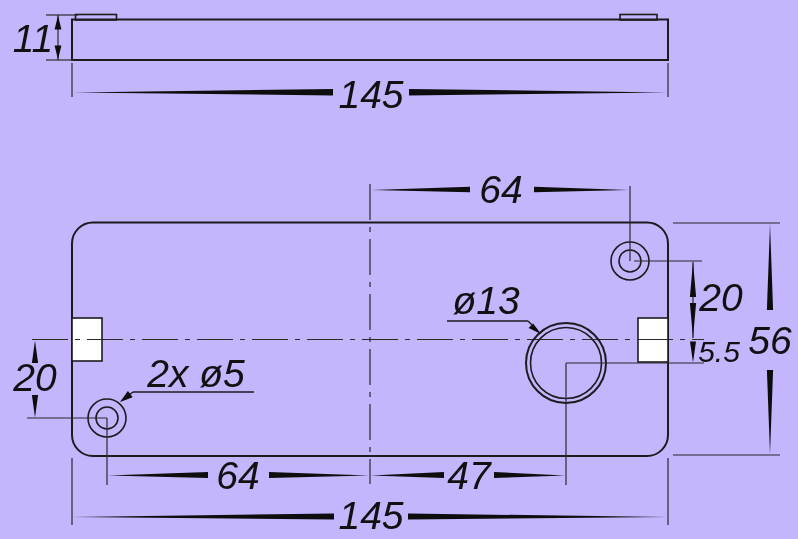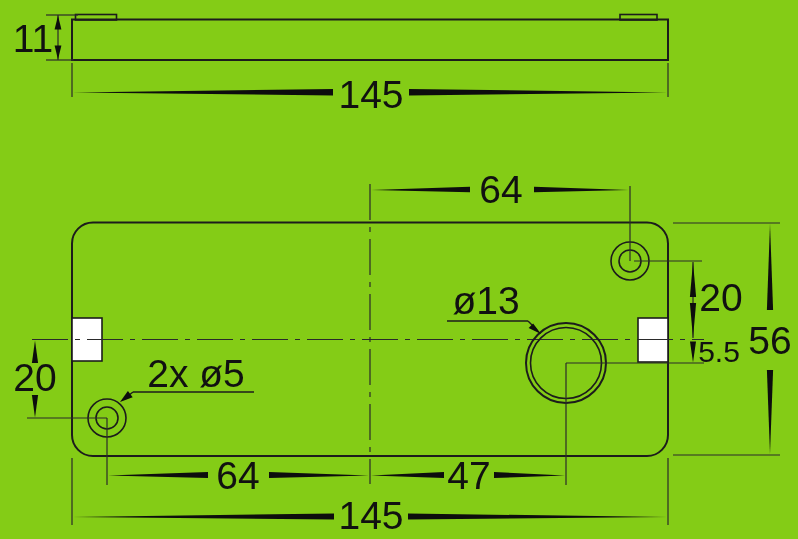--- a/index.html
+++ b/index.html
@@ -4,22 +4,23 @@
 <style>
   html, body {
     margin: 0;
     padding: 0;
     background: #ffffff;
   }
   .canvas {
     position: relative;
     width: 798px;
     height: 539px;
-    background: #84cc16;
+    background: #c4b5fd;
     overflow: hidden;
+    font-style: italic;
   }
   svg {
     display: block;
     width: 798px;
     height: 539px;
   }
   .outline {
     fill: none;
     stroke: #1c1c1c;
     stroke-width: 2;

